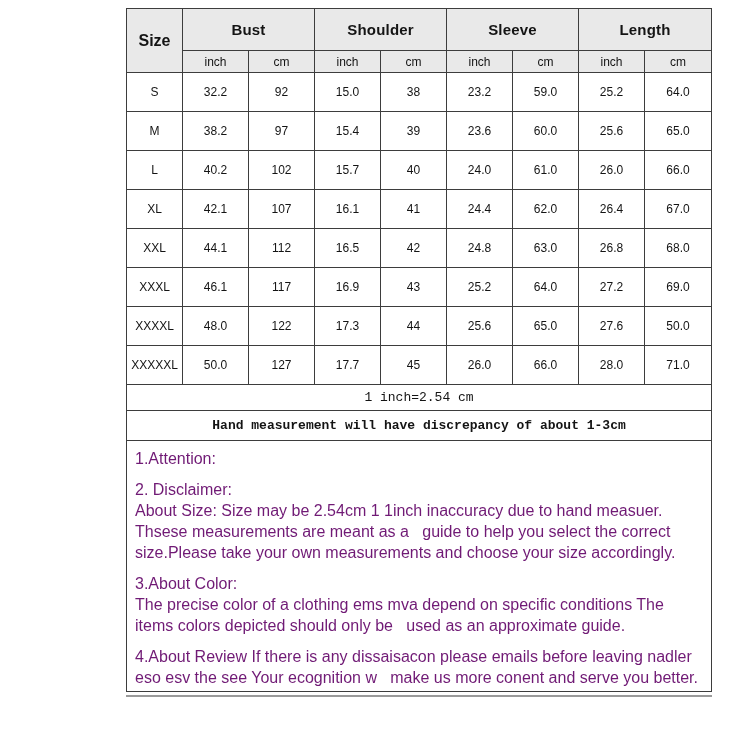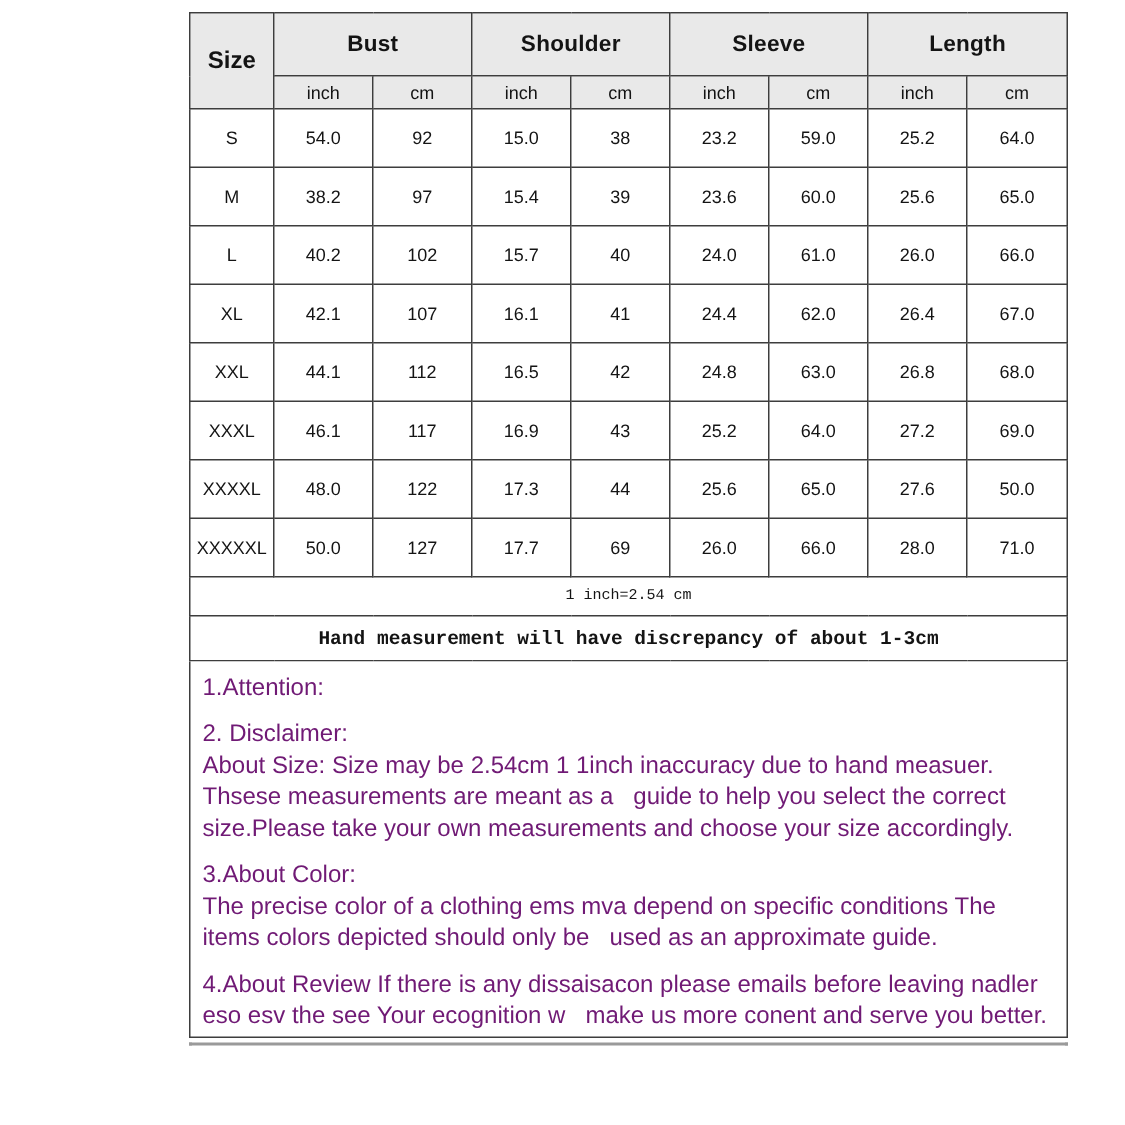--- a/index.html
+++ b/index.html
@@ -53,21 +53,21 @@
     height: 38px;
     font-size: 12px;
     background: #ffffff;
   }
   tbody td.size-cell {
     font-size: 12px;
   }
   tfoot td.fn1 {
     height: 25px;
     font-family: "Liberation Mono", "DejaVu Sans Mono", monospace;
-    font-size: 10px;
+    font-size: 13px;
     background: #ffffff;
   }
   tfoot td.fn2 {
     height: 29px;
     font-family: "Liberation Mono", "DejaVu Sans Mono", monospace;
     font-size: 13px;
     font-weight: bold;
     background: #ffffff;
   }
   .notes {
@@ -121,21 +121,21 @@
         <th class="unit">cm</th>
         <th class="unit">inch</th>
         <th class="unit">cm</th>
         <th class="unit">inch</th>
         <th class="unit">cm</th>
       </tr>
     </thead>
     <tbody>
         <tr>
           <td class="size-cell">S</td>
-          <td class="value-cell">54.0</td>
+          <td class="value-cell">32.2</td>
           <td class="value-cell">92</td>
           <td class="value-cell">15.0</td>
           <td class="value-cell">38</td>
           <td class="value-cell">23.2</td>
           <td class="value-cell">59.0</td>
           <td class="value-cell">25.2</td>
           <td class="value-cell">64.0</td>
         </tr>
         <tr>
           <td class="size-cell">M</td>
@@ -201,21 +201,21 @@
           <td class="value-cell">25.6</td>
           <td class="value-cell">65.0</td>
           <td class="value-cell">27.6</td>
           <td class="value-cell">50.0</td>
         </tr>
         <tr>
           <td class="size-cell">XXXXXL</td>
           <td class="value-cell">50.0</td>
           <td class="value-cell">127</td>
           <td class="value-cell">17.7</td>
-          <td class="value-cell">69</td>
+          <td class="value-cell">45</td>
           <td class="value-cell">26.0</td>
           <td class="value-cell">66.0</td>
           <td class="value-cell">28.0</td>
           <td class="value-cell">71.0</td>
         </tr>
       </tbody>
     <tfoot>
       <tr>
         <td colspan="9" class="fn1">1 inch=2.54 cm</td>
       </tr>

